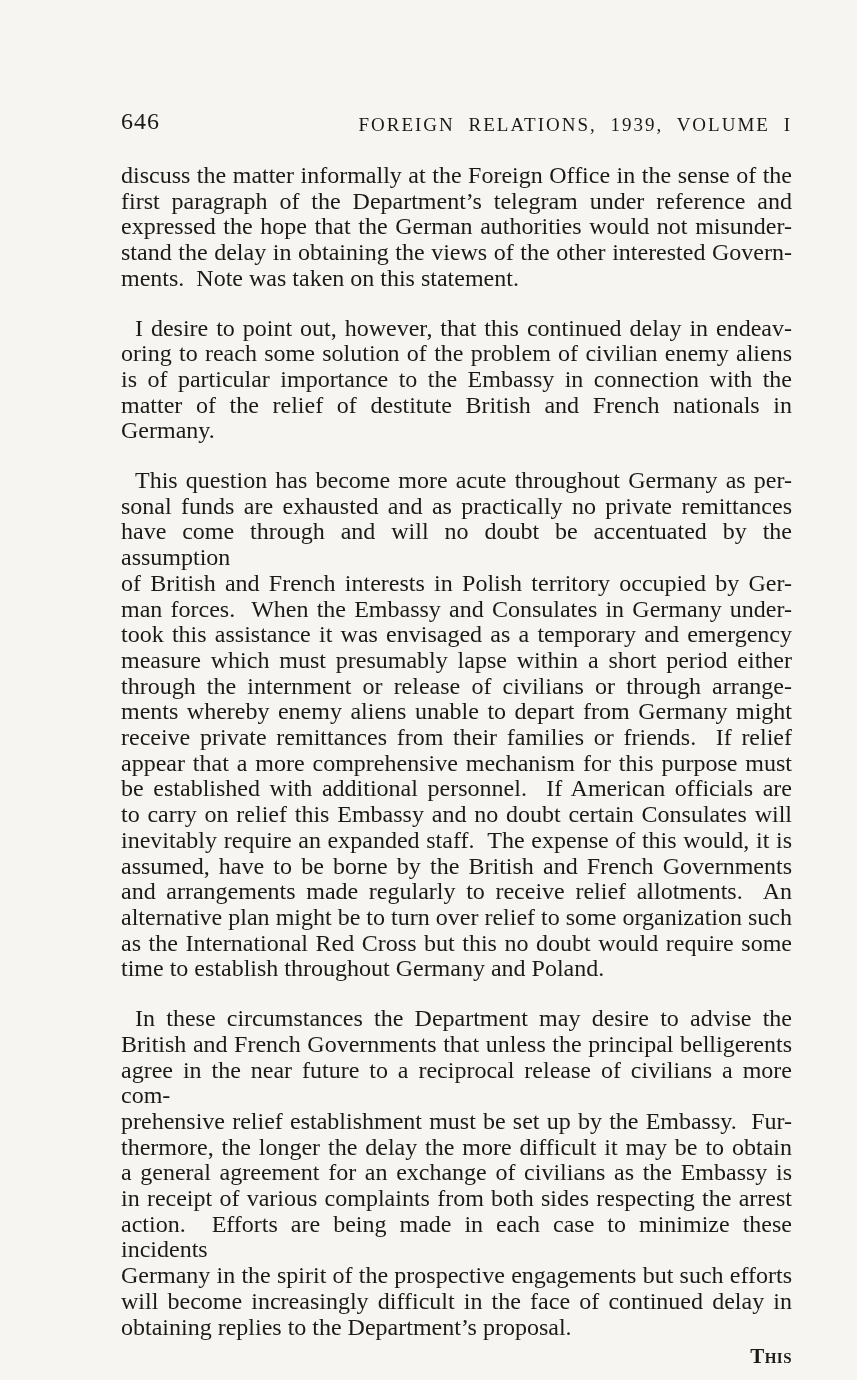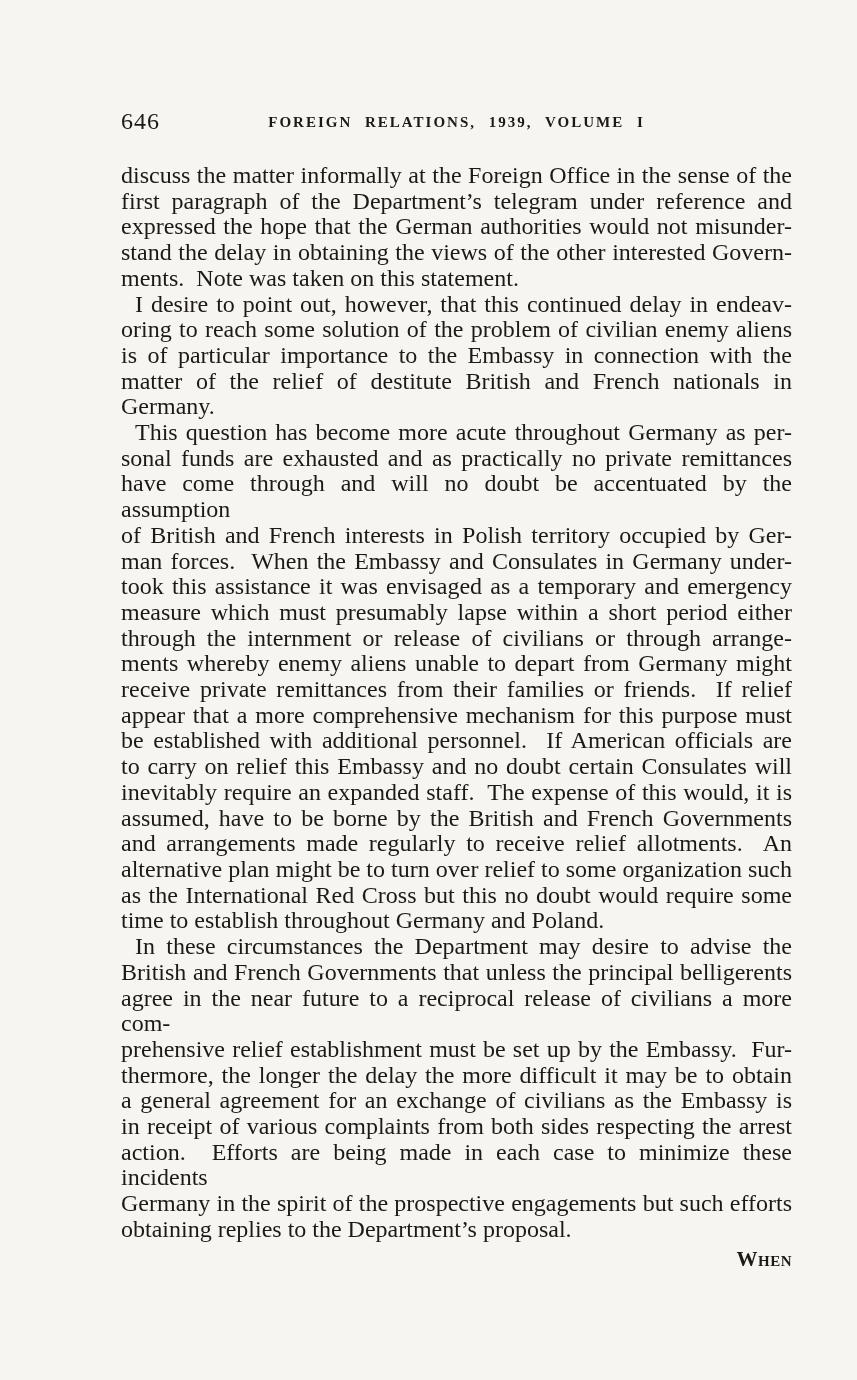--- a/index.html
+++ b/index.html
@@ -27,43 +27,44 @@
   }
   .page-number {
     position: absolute;
     left: 0;
     bottom: -1px;
     font-size: 24px;
     letter-spacing: 1px;
   }
   .running-title {
     display: block;
-    text-align: center;
-    font-weight: 700;
-    font-size: 15px;
+    text-align: right;
+    font-weight: 400;
+    font-size: 19px;
     letter-spacing: 2px;
     word-spacing: 7px;
     padding-top: 6px;
     white-space: nowrap;
   }
   .document-body {
     margin-top: 29px;
     font-size: 24px;
     line-height: 25.7px;
   }
   .line {
     text-align: justify;
     text-align-last: justify;
     white-space: pre-wrap;
   }
   .line.last {
     text-align-last: left;
   }
   .line.indent {
     text-indent: 14px;
+    margin-top: 24px;
   }
   .signature {
     margin-top: 4px;
     text-align: right;
     font-size: 21px;
     font-weight: 700;
     font-variant: small-caps;
     letter-spacing: 0.5px;
   }
 </style>
@@ -115,18 +116,19 @@
       <div class="paragraph">
         <div class="line indent">In these circumstances the Department may desire to advise the</div>
         <div class="line">British and French Governments that unless the principal belligerents</div>
         <div class="line">agree in the near future to a reciprocal release of civilians a more com-</div>
         <div class="line">prehensive relief establishment must be set up by the Embassy.  Fur-</div>
         <div class="line">thermore, the longer the delay the more difficult it may be to obtain</div>
         <div class="line">a general agreement for an exchange of civilians as the Embassy is</div>
         <div class="line">in receipt of various complaints from both sides respecting the arrest</div>
         <div class="line">action.  Efforts are being made in each case to minimize these incidents</div>
         <div class="line">Germany in the spirit of the prospective engagements but such efforts</div>
+        <div class="line">will become increasingly difficult in the face of continued delay in</div>
         <div class="line last">obtaining replies to the Department’s proposal.</div>
       </div>
     </main>
 
-  <div class="signature">When</div>
+  <div class="signature">This</div>
 </div>
 
 </body></html>

